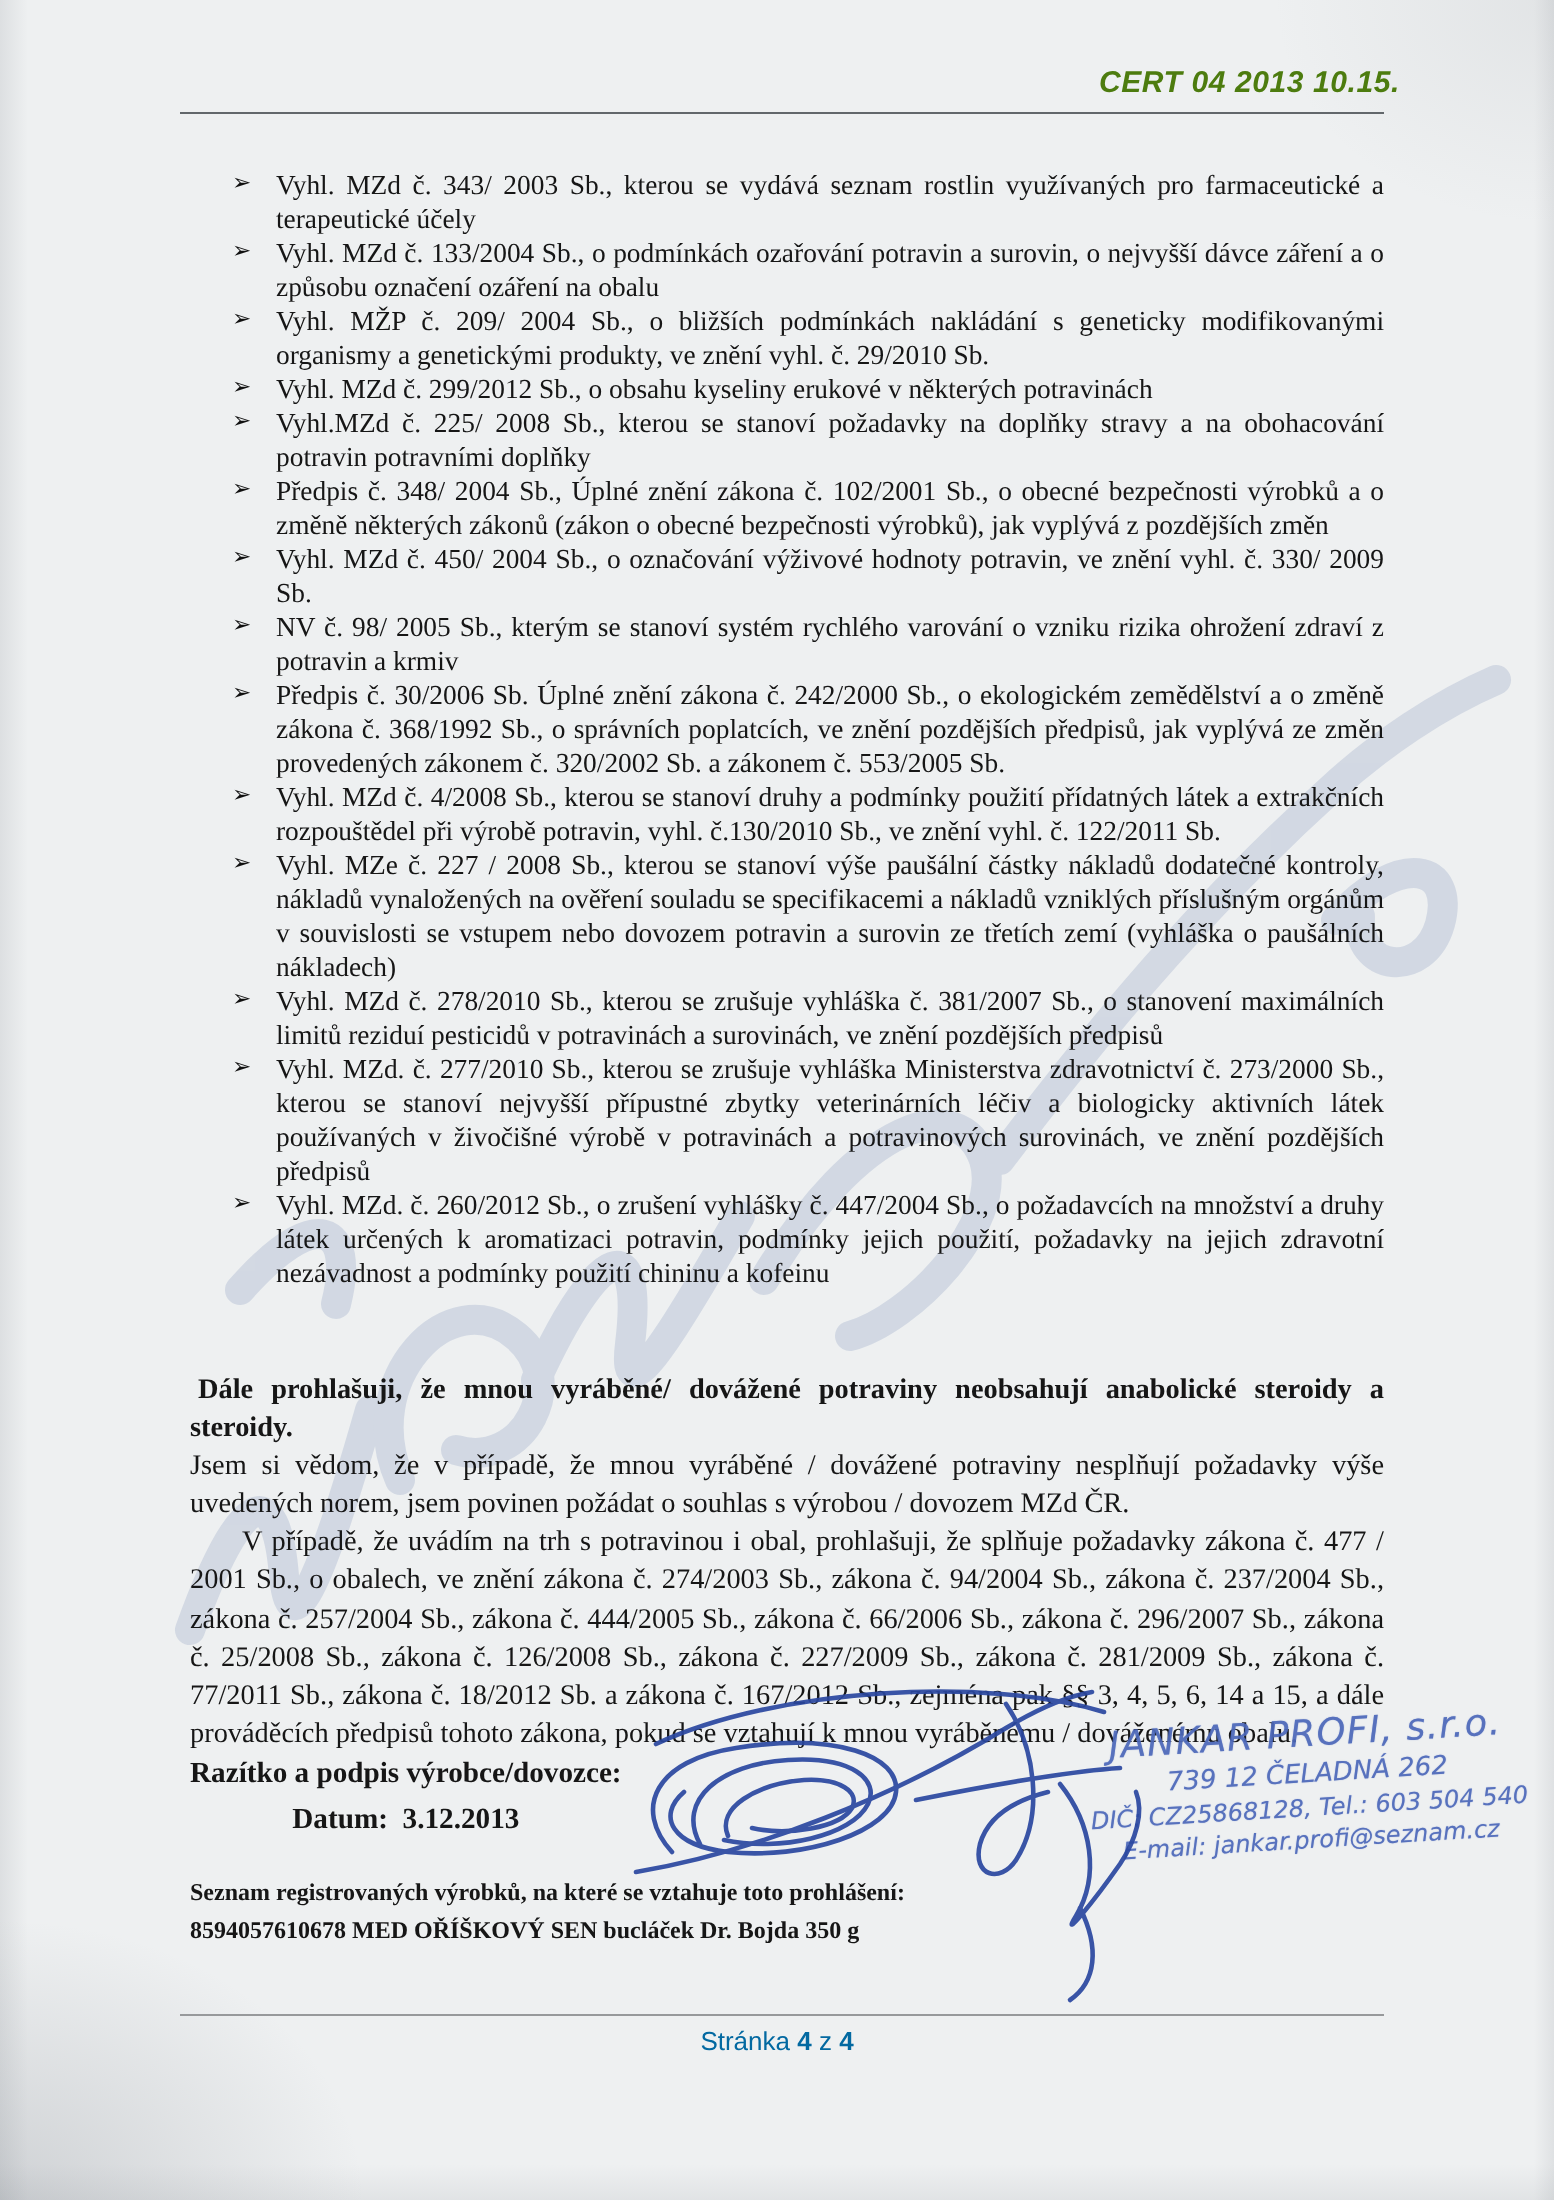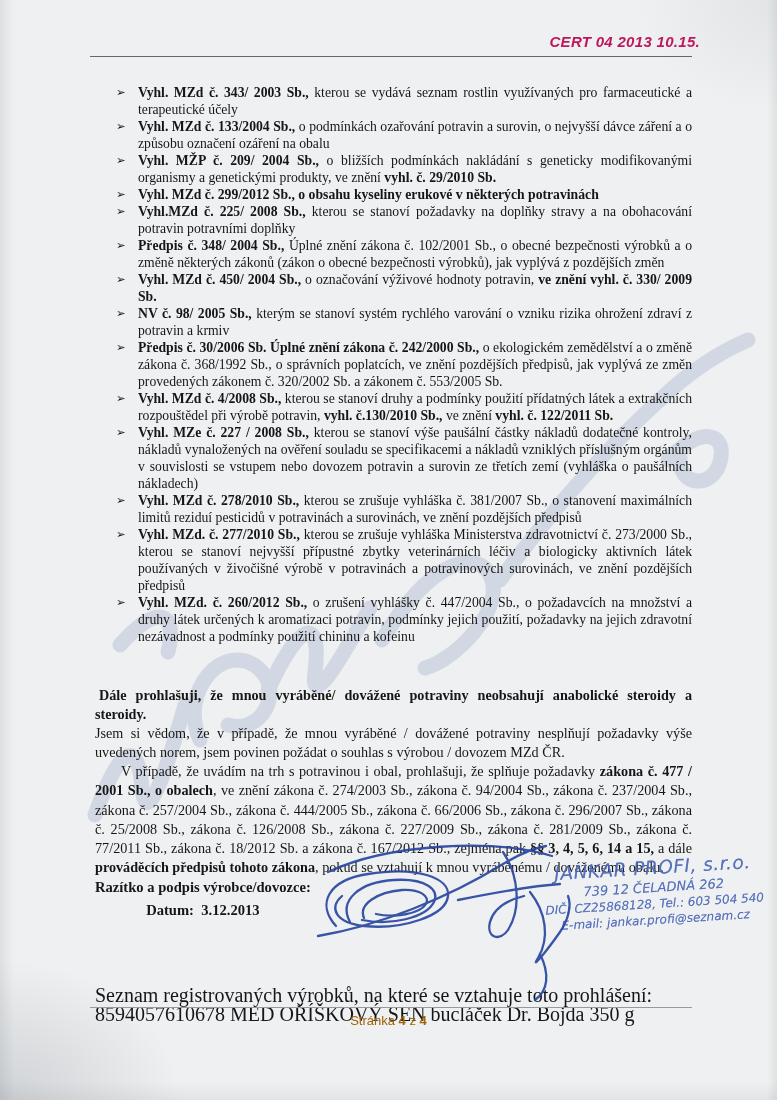--- a/index.html
+++ b/index.html
@@ -25,46 +25,46 @@
     color:#4c68ba;text-align:center;line-height:1.25;
     text-shadow:0 0 .6px rgba(76,104,186,.55);opacity:.93;
   }
   #stamp .co{font-size:18.5px;letter-spacing:.5px;white-space:nowrap;}
   #stamp .ad{font-size:13px;margin-top:1px;}
   #stamp .l3{font-size:12px;margin-top:1px;white-space:nowrap;}
   #stamp .l4{font-size:12px;margin-top:1px;}
 
   #doc-header{position:absolute;top:33px;left:90px;right:77px;text-align:right;
     font-family:"Liberation Sans",sans-serif;font-style:italic;font-weight:600;
-    font-size:15px;color:#be185d;letter-spacing:.3px;}
+    font-size:15px;color:#4d7c0f;letter-spacing:.3px;}
   #header-rule{position:absolute;top:56px;left:90px;right:85px;height:0;
     border-top:1.6px solid #62676b;}
 
   #regulation-list{position:absolute;top:84px;left:95px;right:85px;
     font-size:13.7px;line-height:17.0px;}
   .li{display:flex;align-items:flex-start;}
   .bullet{width:22px;padding-left:21px;flex:0 0 auto;font-size:11.5px;
     line-height:17px;color:#101010;}
   .li-text{flex:1 1 auto;text-align:justify;}
-  .b{font-weight:bold;}
+  .b{font-weight:normal;}
 
   #declaration-paragraphs{position:absolute;top:686px;left:95px;right:85px;
     font-size:14.2px;line-height:19.1px;}
   .para{text-align:justify;}
   .para.bold{font-weight:bold;text-indent:4px;}
   .para.indent{text-indent:26px;}
 
   #sign-block{position:absolute;top:876px;left:95px;font-weight:bold;
     font-size:14.6px;line-height:23px;text-align:center;}
-  #products{position:absolute;top:986px;left:95px;right:85px;
-    font-weight:normal;font-size:20px;line-height:19.4px;}
+  #products{position:absolute;top:937px;left:95px;right:85px;
+    font-weight:bold;font-size:12px;line-height:19.4px;}
   #footer-rule{position:absolute;top:1007px;left:90px;right:85px;height:0;
     border-top:1.2px solid #97999b;}
   #page-footer{position:absolute;top:1013px;left:0;width:777px;text-align:center;
-    font-family:"Liberation Sans",sans-serif;font-size:13px;color:#a16207;}
+    font-family:"Liberation Sans",sans-serif;font-size:13px;color:#0369a1;}
   #page-footer .b{font-weight:bold;}
 </style>
 </head>
 <body>
 
 <svg id="watermark" class="layer" viewBox="0 0 777 1100" xmlns="http://www.w3.org/2000/svg">
   <g fill="none" stroke="#b7c2d6" stroke-width="15" stroke-linecap="round" opacity="0.5">
     <path d="M95 815 C120 745 138 738 142 788 C146 830 165 775 185 705"></path>
     <path d="M200 740 C178 690 225 640 258 668 C285 690 262 735 228 725"></path>
     <path d="M268 690 C300 620 322 615 315 672 C310 712 340 660 370 608"></path>

